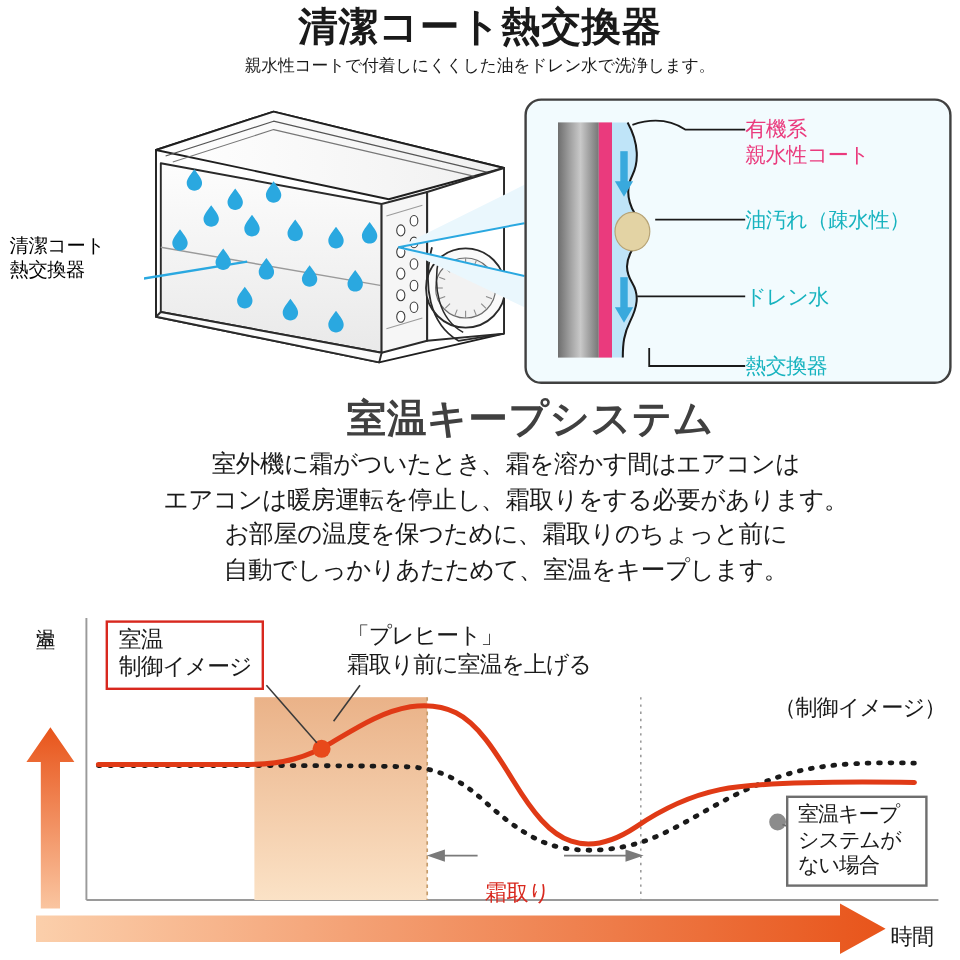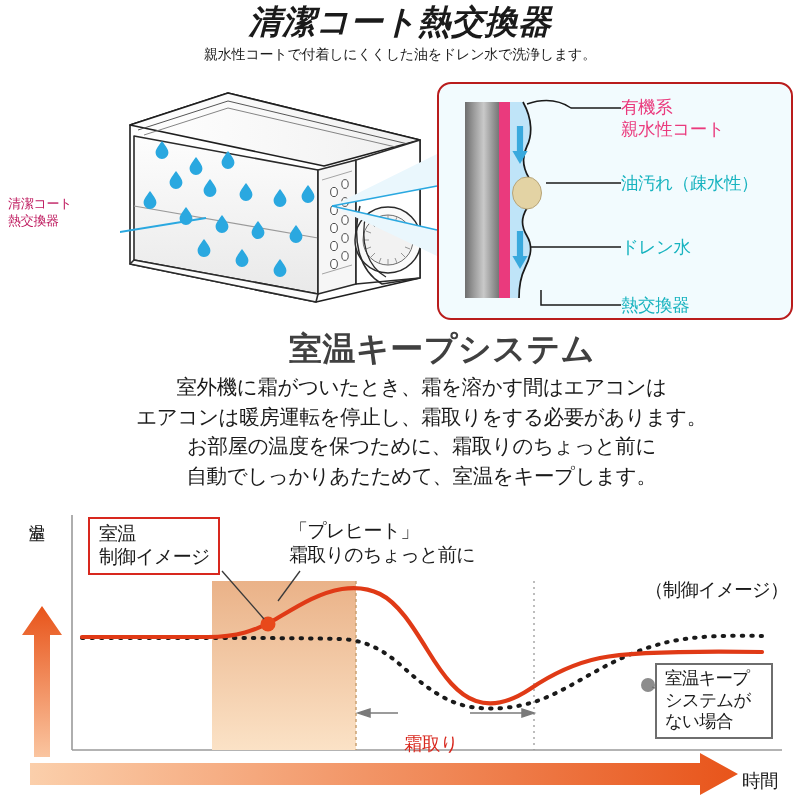--- a/index.html
+++ b/index.html
@@ -23,54 +23,53 @@
   
   #section-coat-title {
     position: absolute;
     top: 4px; left: 0; width: 800px;
     text-align: center;
     font-size: 33px;
     font-weight: bold;
     letter-spacing: 0.5px;
     color: #1a1a1a;
     line-height: 1.12;
-    font-style: italic;
   }
   #section-coat-subtitle {
     position: absolute;
     top: 46px; left: 0; width: 800px;
     text-align: center;
     font-size: 14px;
     letter-spacing: -0.2px;
     color: #1a1a1a;
     line-height: 1.2;
   }
 
   
   #unit-illustration {
     position: absolute;
     left: 120px; top: 88px;
     width: 320px; height: 230px;
   }
   #coat-label {
     position: absolute;
     left: 8px; top: 196px;
-    font-size: 13px;
+    font-size: 16px;
     line-height: 1.28;
-    color: #be185d;
+    color: #000000;
     letter-spacing: -0.3px;
     white-space: pre-line;
   }
 
   
   #zoom-panel {
     position: absolute;
     left: 437px; top: 82px;
     width: 356px; height: 238px;
-    border: 2px solid #b91c1c;
+    border: 2px solid #404040;
     border-radius: 14px;
     background: #f2fbfe;
     box-sizing: border-box;
   }
   #panel-layers {
     position: absolute;
     left: 18px; top: 12px;
     width: 100px; height: 210px;
   }
   .panel-lbl {
@@ -478,21 +477,21 @@
 </div>
 
 <div id="y-axis-title">室温</div>
 
 <div id="x-axis-title">時間</div>
 
 <div id="callout-keep">室温
 制御イメージ</div>
 
 <div id="annot-preheat">「プレヒート」
-霜取りのちょっと前に</div>
+霜取り前に室温を上げる</div>
 
 <div id="annot-control">（制御イメージ）</div>
 
 <div id="label-defrost">霜取り</div>
 
 <div id="callout-nokeep">室温キープ
 システムが
 ない場合</div>
 
 </body></html>

